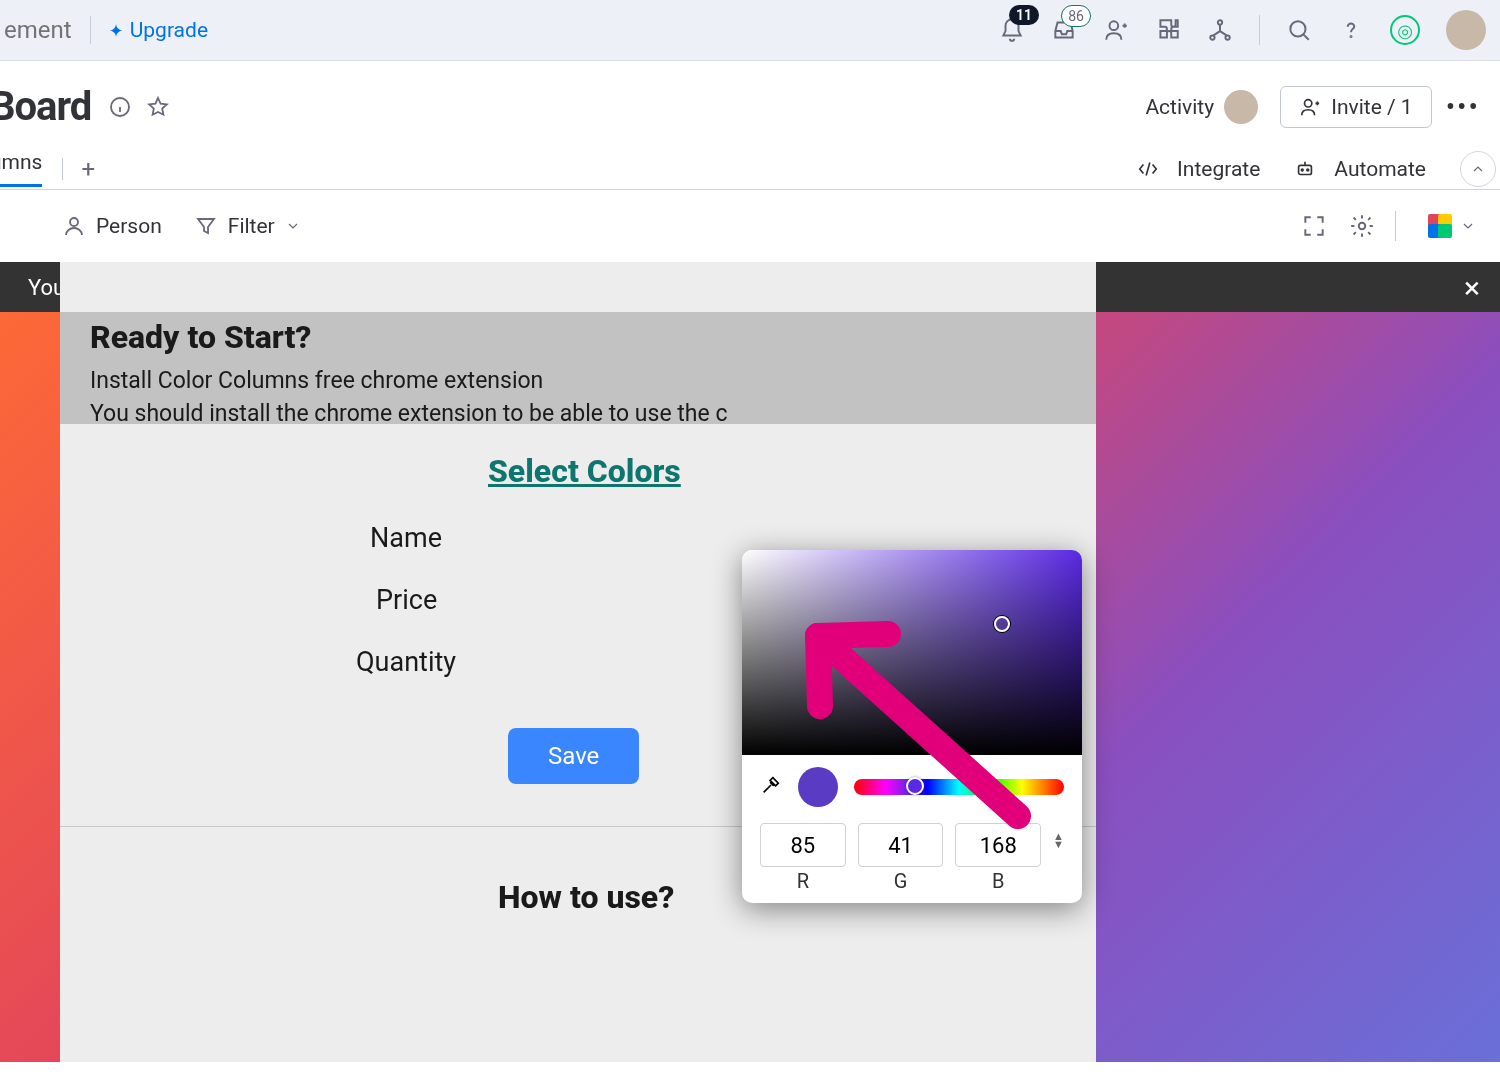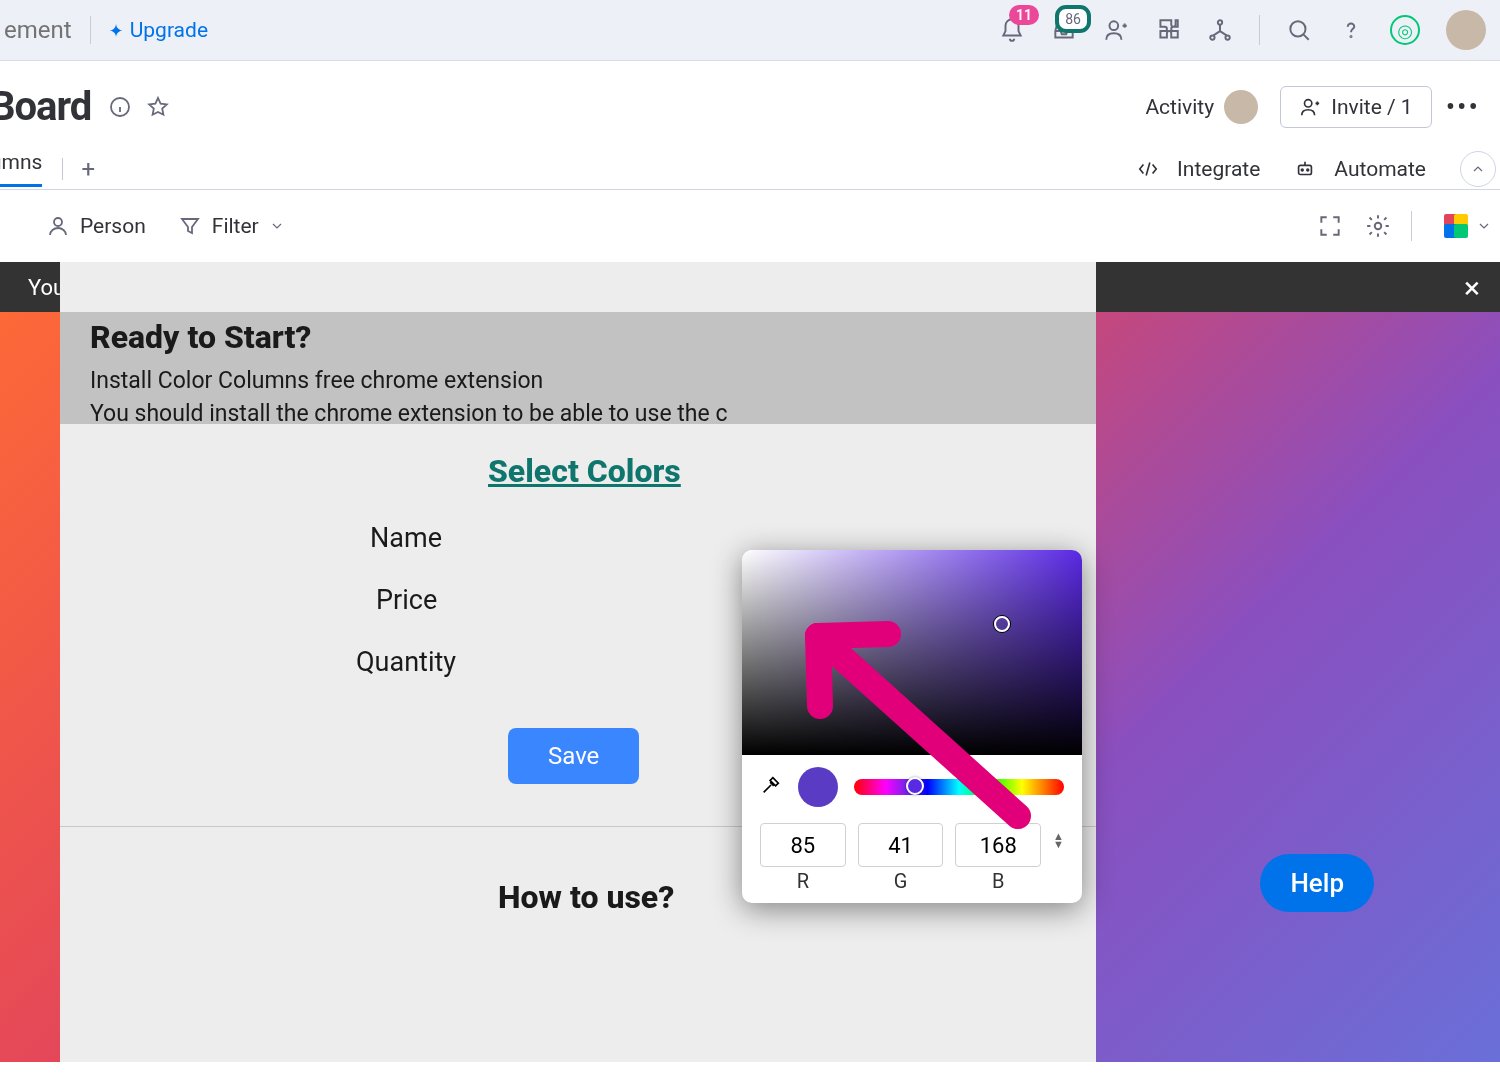--- a/index.html
+++ b/index.html
@@ -8,22 +8,22 @@
 
 .topbar { height:61px; background:#eef0f8; display:flex; align-items:center; padding:0 14px; border-bottom:1px solid #d8dbe8; }
 .topbar-left { display:flex; align-items:center; gap:18px; }
 .topbar-truncated { font-size:24px; color:#737373; margin-left:-10px; }
 .divider-v { width:1px; height:28px; background:#c9ccd8; }
 .upgrade { display:flex; align-items:center; gap:6px; color:#0073ea; font-size:21px; cursor:pointer; }
 .sparkle { color:#0073ea; font-size:18px; }
 .topbar-right { margin-left:auto; display:flex; align-items:center; gap:26px; }
 .icon-wrap { position:relative; cursor:pointer; display:flex; align-items:center; justify-content:center; color:#676879; }
 .icon-wrap svg { width:26px; height:26px; }
-.badge-red { position:absolute; top:-12px; right:-14px; background:#ec4899; color:#fff; font-size:14px; border-radius:11px; padding:2px 7px; font-weight:600; }
-.badge-gray { position:absolute; top:-12px; right:-14px; background:#fff; color:#676879; font-size:14px; border-radius:11px; padding:2px 6px; border:4px solid #0f766e; }
+.badge-red { position:absolute; top:-12px; right:-14px; background:#0f172a; color:#fff; font-size:14px; border-radius:11px; padding:2px 7px; font-weight:600; }
+.badge-gray { position:absolute; top:-12px; right:-14px; background:#fff; color:#676879; font-size:14px; border-radius:11px; padding:2px 6px; border:1px solid #0f766e; }
 .topbar-sep { width:1px; height:30px; background:#c9ccd8; }
 .verified { width:30px; height:30px; border:2px solid #00c875; border-radius:50%; display:flex; align-items:center; justify-content:center; color:#00c875; font-size:18px; }
 .avatar-img { width:40px; height:40px; border-radius:50%; background:#c8b8a8; background-size:cover; }
 
 
 .board-head { padding:22px 20px 18px 0; display:flex; align-items:center; }
 .board-title { font-size:40px; font-weight:700; color:#323338; margin-left:-10px; margin-right:14px; letter-spacing:-1px; }
 .head-icon { width:30px; height:30px; display:flex; align-items:center; justify-content:center; color:#676879; margin-right:8px; cursor:pointer; }
 .head-icon svg { width:24px; height:24px; }
 .head-spacer { flex:1; }
@@ -35,21 +35,21 @@
 
 .tabs-row { display:flex; align-items:center; padding-left:0; border-bottom:1px solid #d0d4e4; height:42px;}
 .tab-active { font-size:21px; color:#323338; margin-left:-10px; padding-bottom:10px; border-bottom:3px solid #0073ea; margin-right:20px;}
 .tabs-sep { width:1px; height:22px; background:#c3c6d4; margin-right:18px;}
 .tab-plus { font-size:24px; color:#676879; cursor:pointer;}
 .tabs-spacer { flex:1; }
 .tab-right-item{ display:flex; align-items:center; gap:18px; font-size:21px; color:#323338; margin-right:34px; cursor:pointer;}
 .collapse-btn { width:36px; height:36px; border:1px solid #d0d4e4; border-radius:50%; display:flex; align-items:center; justify-content:center; color:#676879; cursor:pointer; margin-right:4px;}
 
 
-.filter-row { height:72px; display:flex; align-items:center; padding:0 8px;}
+.filter-row { height:72px; display:flex; align-items:center; padding:0 24px;}
 .filter-item { display:flex; align-items:center; gap:10px; font-size:21px; color:#323338; margin-right:32px; cursor:pointer;}
 .filter-item svg { width:24px; height:24px; color:#676879; }
 .filter-spacer { flex:1; }
 .palette-btn { display:flex; align-items:center; gap:8px; cursor:pointer; margin-left:12px;}
 .multi-sq { position:relative; width:24px; height:24px;}
 .sq { position:absolute; width:14px; height:14px; border-radius:2px;}
 .sq1 { background:#e2445c; left:0; top:0;}
 .sq2 { background:#ffcb00; left:10px; top:0;}
 .sq3 { background:#0073ea; left:0; top:10px;}
 .sq4 { background:#00c875; left:10px; top:10px;}
@@ -335,14 +335,13 @@
   </div>
 
   <svg class="arrow-annot" width="260" height="230" viewBox="0 0 260 230">
     <g fill="none" stroke="#e2007a" stroke-width="26" stroke-linecap="round" stroke-linejoin="round">
       <path d="M230 210 L30 30"></path>
       <path d="M30 30 L100 28"></path>
       <path d="M30 30 L32 100"></path>
     </g>
   </svg>
 
-  <button class="help-btn">Help</button>
 </div>
 
 </body></html>

